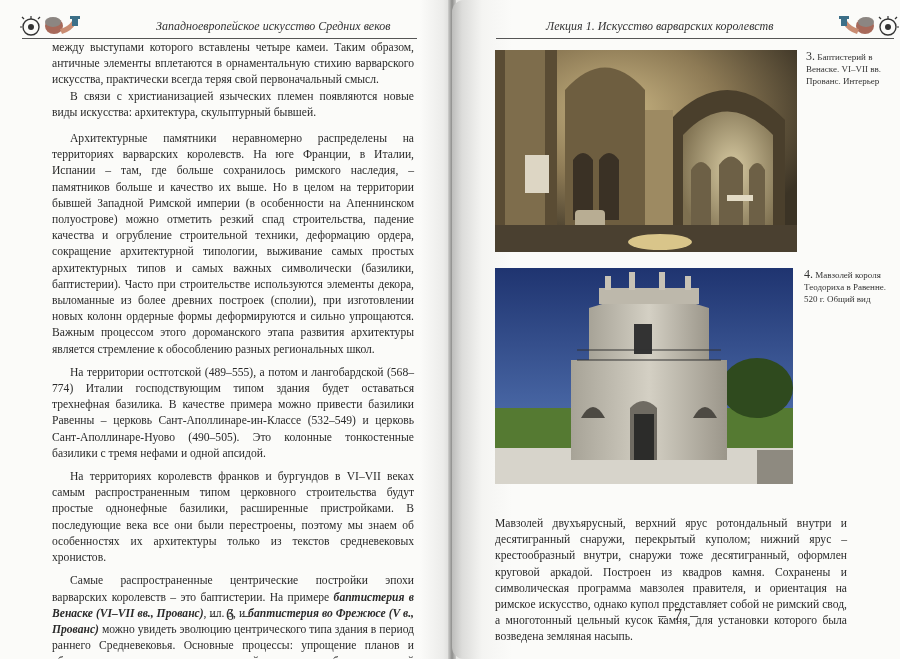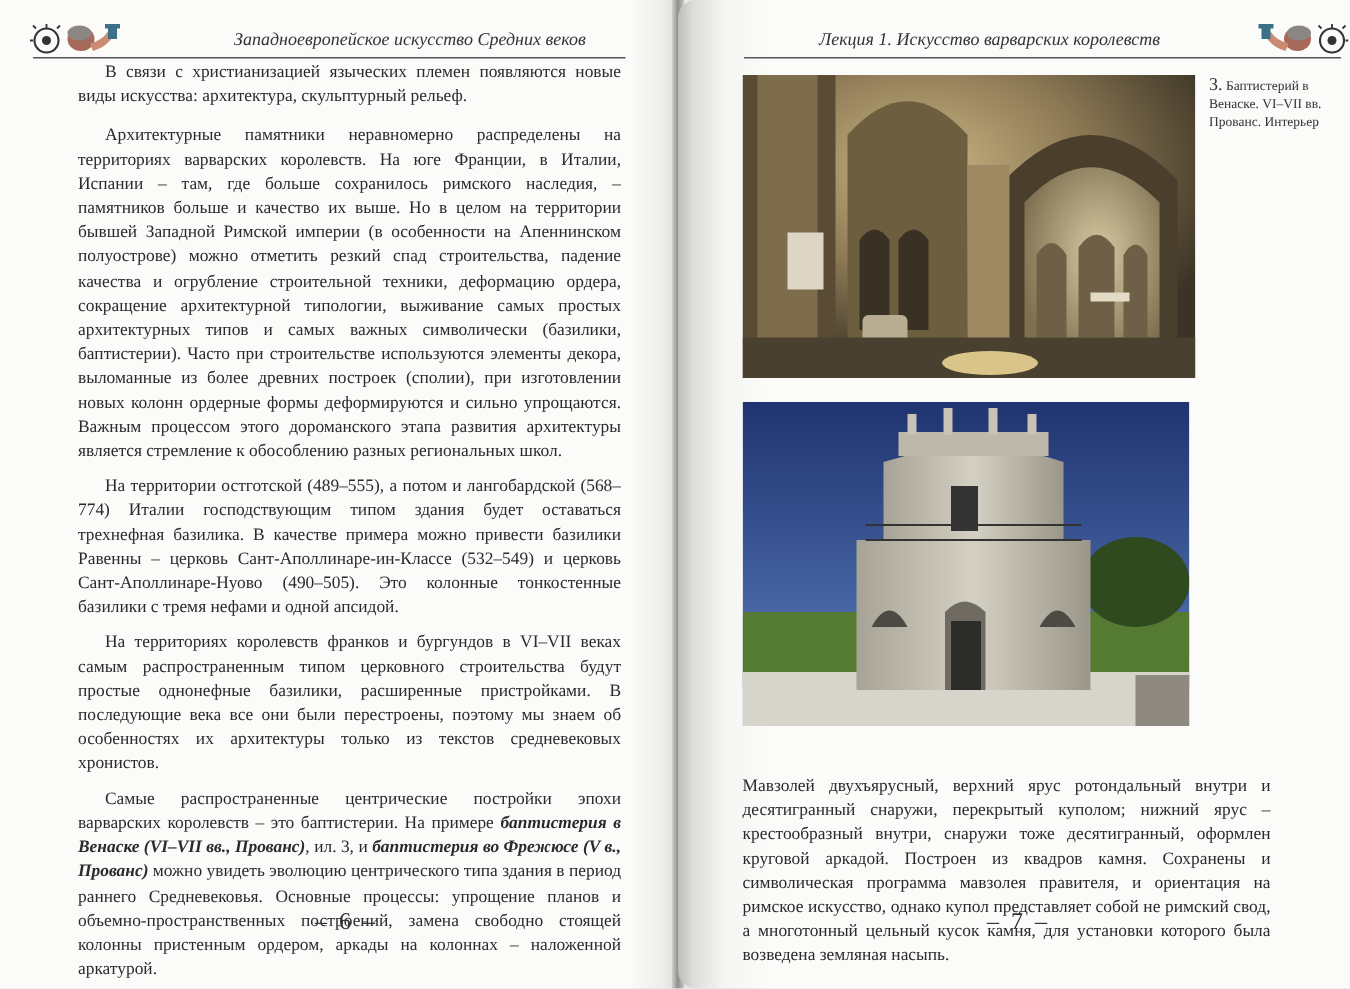--- a/index.html
+++ b/index.html
@@ -38,21 +38,22 @@
     <ellipse cx="34" cy="13" rx="9" ry="8" fill="#a7695a"></ellipse>
     <ellipse cx="33" cy="9" rx="8" ry="5" fill="#8c8682"></ellipse>
     <path d="M40 16 Q48 14 52 8 L56 10 Q52 18 42 21 Z" fill="#c98c72"></path>
     <rect x="52" y="3" width="6" height="10" fill="#3c6f88"></rect>
     <rect x="50" y="3" width="10" height="3" fill="#3c6f88"></rect>
   </svg>
   <div class="running-head" style="left:156px;top:19px;">Западноевропейское искусство Средних веков</div>
   <div class="header-rule" style="left:22px;top:38px;width:395px;"></div>
 
   <div class="text-block" style="left:52px;top:40px;width:362px;">
-    <p>В связи с христианизацией языческих племен появляются новые виды искусства: архитектура, скульптурный рельеф.</p>
+    <p class="noindent">между выступами которого вставлены четыре камеи. Таким образом, античные элементы вплетаются в орнаментальную стихию варварского искусства, практически всегда теряя свой первоначальный смысл.</p>
+    <p>В связи с христианизацией языческих племен появляются новые виды искусства: архитектура, скульптурный бывшей.</p>
     <p class="gap" style="margin-top:10px;">Архитектурные памятники неравномерно распределены на территориях варварских королевств. На юге Франции, в Италии, Испании – там, где больше сохранилось римского наследия, – памятников больше и качество их выше. Но в целом на территории бывшей Западной Римской империи (в особенности на Апеннинском полуострове) можно отметить резкий спад строительства, падение качества и огрубление строительной техники, деформацию ордера, сокращение архитектурной типологии, выживание самых простых архитектурных типов и самых важных символически (базилики, баптистерии). Часто при строительстве используются элементы декора, выломанные из более древних построек (сполии), при изготовлении новых колонн ордерные формы деформируются и сильно упрощаются. Важным процессом этого дороманского этапа развития архитектуры является стремление к обособлению разных региональных школ.</p>
     <p class="gap"><span>На территории остготской (489–555), а потом и лангобардской (568–774) Италии господствующим типом здания будет оставаться трехнефная базилика. В качестве примера можно привести базилики Равенны – </span><span class="i">церковь Сант-Аполлинаре-ин-Классе (532–549)</span><span> и </span><span class="i">церковь Сант-Аполлинаре-Нуово (490–505)</span><span>. Это колонные тонкостенные базилики с тремя нефами и одной апсидой.</span></p>
     <p class="gap">На территориях королевств франков и бургундов в VI–VII веках самым распространенным типом церковного строительства будут простые однонефные базилики, расширенные пристройками. В последующие века все они были перестроены, поэтому мы знаем об особенностях их архитектуры только из текстов средневековых хронистов.</p>
     <p class="gap"><span>Самые распространенные центрические постройки эпохи варварских королевств – это баптистерии. На примере </span><span class="bi">баптистерия в Венаске (VI–VII вв., Прованс)</span><span class="i">, ил. 3,</span><span> и </span><span class="bi">баптистерия во Фрежюсе (V в., Прованс)</span><span> можно увидеть эволюцию центрического типа здания в период раннего Средневековья. Основные процессы: упрощение планов и объемно-пространственных построений, замена свободно стоящей колонны пристенным ордером, аркады на колоннах – наложенной аркатурой.</span></p>
 
   </div>
 
   <div class="page-number" style="left:210px;top:606px;">– 6 –</div>
 </div>
 
@@ -151,19 +152,23 @@
           <line x1="82" y1="82" x2="226" y2="82"></line>
           <line x1="82" y1="92" x2="226" y2="92"></line>
         </g>
       <path d="M135 192 L135 140 Q148 126 162 140 L162 192 Z" fill="#6f6b62"></path>
       <rect x="139" y="146" width="20" height="46" fill="#2c2c2a"></rect>
       <path d="M86 150 Q98 128 110 150 Z" fill="#4d4a43"></path>
       <path d="M198 150 Q210 128 222 150 Z" fill="#4d4a43"></path>
       <rect x="262" y="182" width="36" height="34" fill="#8e8a80"></rect>
     </svg>
   </div>
+  <div class="caption" style="left:352px;top:268px;">
+    <span class="num">4.</span>
+    <span>Мавзолей короля Теодориха в Равенне. 520 г. Общий вид</span>
+  </div>
 
   <div class="text-block" style="left:43px;top:516px;width:352px;">
     <p class="noindent">Мавзолей двухъярусный, верхний ярус ротондальный внутри и десятигранный снаружи, перекрытый куполом; нижний ярус – крестообразный внутри, снаружи тоже десятигранный, оформлен круговой аркадой. Построен из квадров камня. Сохранены и символическая программа мавзолея правителя, и ориентация на римское искусство, однако купол представляет собой не римский свод, а многотонный цельный кусок камня, для установки которого была возведена земляная насыпь.</p>
   </div>
 
   <div class="page-number" style="left:206px;top:606px;">– 7 –</div>
 </div>
 
 </body></html>

